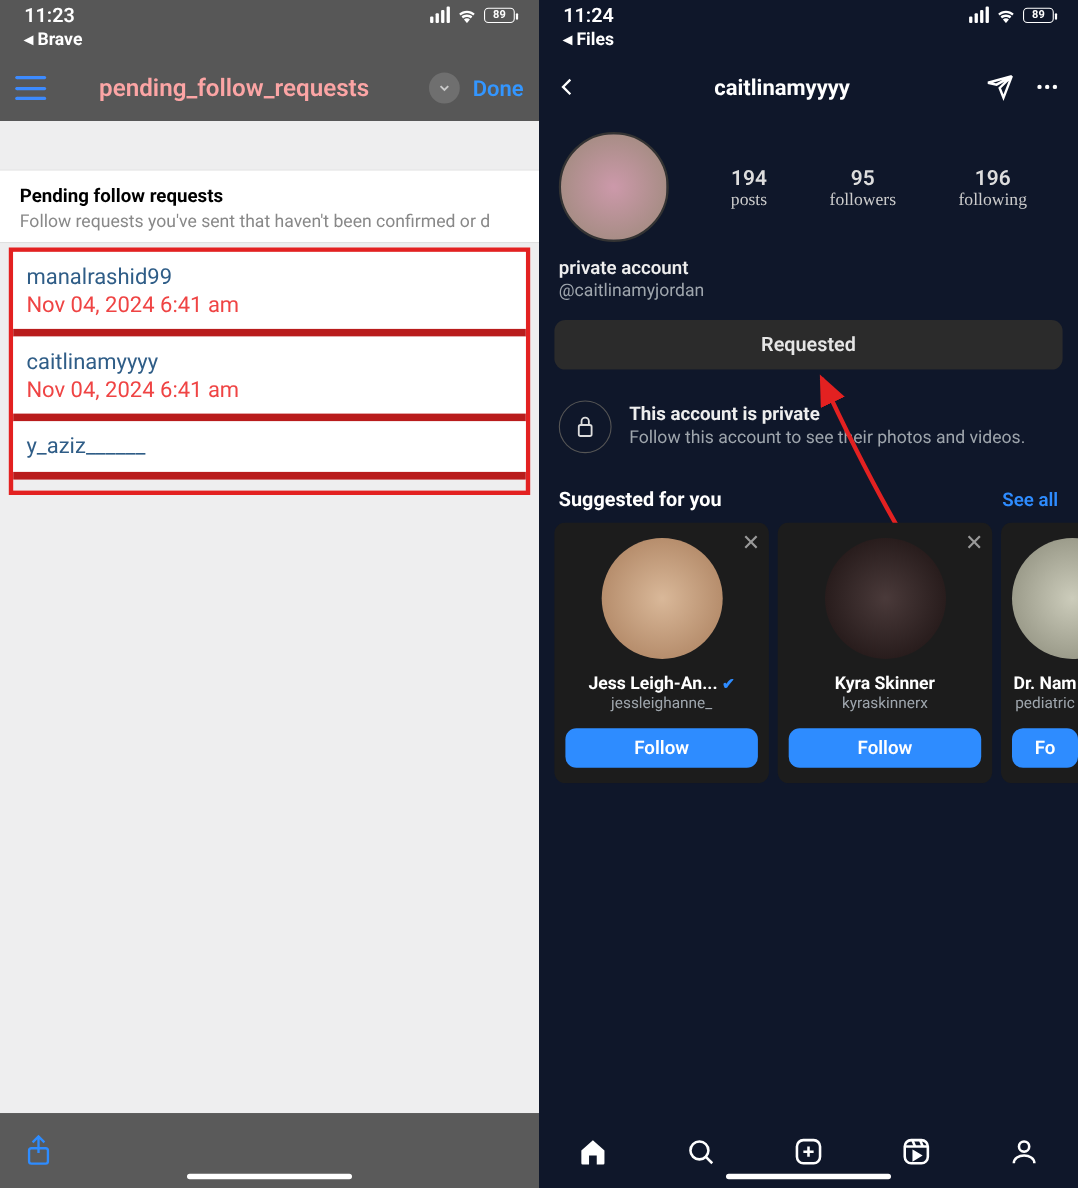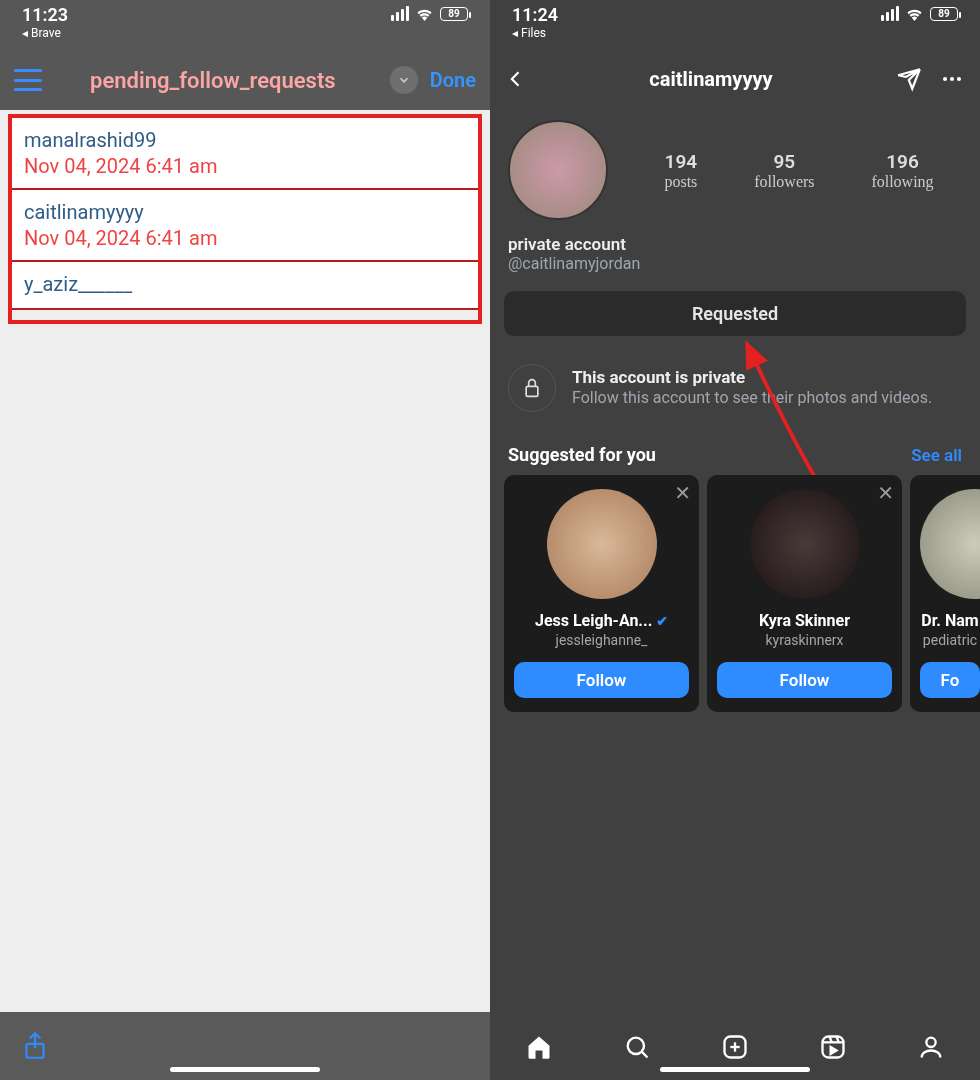--- a/index.html
+++ b/index.html
@@ -2,39 +2,39 @@
 <html><head>
 <meta charset="utf-8">
 <style>
   * { margin: 0; padding: 0; box-sizing: border-box; font-family: -apple-system, BlinkMacSystemFont, "Segoe UI", Roboto, Helvetica, Arial, sans-serif; }
   body { width: 980px; height: 1080px; display: flex; background: #000; overflow: hidden; }
   .phone { width: 490px; height: 1080px; position: relative; display: flex; flex-direction: column; }
   
   .left { background: #575757; color: #fff; }
   .status-bar { height: 50px; display: flex; align-items: flex-start; justify-content: space-between; padding: 6px 22px 0; font-size: 17px; font-weight: 600; position: relative; }
   .status-time { font-size: 18px; font-weight:600; line-height:1; }
-  .status-backapp { font-size: 12px; font-weight: 400; margin-top: 2px; }
+  .status-backapp { font-size: 16px; font-weight: 700; margin-top: 2px; }
   .status-right { display: flex; align-items: center; gap: 6px; }
   .left .nav { height: 60px; display: flex; align-items: center; padding: 0 14px; }
   .left .nav-title { flex: 1; text-align: center; font-size: 22px; font-weight: 600; color: #fca5a5; }
   .left .done { color: #3396ff; font-size: 20px; font-weight: 600; }
   .chev-btn { width:28px; height:28px; border-radius:14px; background:#6f6f6f; display:flex; align-items:center; justify-content:center; margin-left:6px; }
   .content-area { background: #eeeeef; flex: 1; display: flex; flex-direction: column; }
   .section-header { background: #fff; margin-top: 44px; padding: 14px 18px 10px; border-top:1px solid #e0e0e0; border-bottom:1px solid #e0e0e0;}
   .section-title { font-size: 17px; font-weight: 700; color: #000; }
   .section-sub { font-size: 16px; color: #888; margin-top: 2px; white-space: nowrap; overflow: hidden; }
   .highlight-box { border: 4px solid #e32121; margin: 4px 8px 0 8px; padding-bottom:10px; }
-  .list-item { background: #fff; padding: 10px 12px; border-bottom: 2px solid #b91c1c; }
+  .list-item { background: #fff; padding: 10px 12px; border-bottom: 7px solid #b91c1c; }
   .list-item .user { color: #2f5d87; font-size: 20px; margin-bottom:2px;}
   .list-item .date { color: #ef4444; font-size: 20px; }
   .left .toolbar { height: 68px; background:#5a5a5a; display:flex; align-items:center; padding:0 22px;}
   .home-ind { position:absolute; bottom:8px; left:50%; transform:translateX(-50%); width:150px; height:5px; border-radius:3px;}
   .left .home-ind { background:#fff; }
   
-  .right { background:#404040; color:#fff; }
+  .right { background:#0f172a; color:#fff; }
   .right .status-bar { color:#fff; }
   .right .nav2 { height: 58px; display:flex; align-items:center; padding:0 16px; gap:10px;}
   .right .nav2 .title { flex:1; text-align:center; font-size:20px; font-weight:700;}
   .profile-row { display:flex; align-items:center; padding: 12px 18px 0; gap: 28px;}
   .avatar-ring { width:100px; height:100px; border-radius:50%; background:radial-gradient(circle,#c9a 0%, #987 100%); border:2px solid #333;}
   .stats { flex:1; display:flex; justify-content:space-around; text-align:center;}
   .stat-num { font-size:19px; font-weight:600; color:#ddd;}
   .stat-label { font-size:16px; color:#ccc;font-family:Liberation Serif, serif;}
   .bio { padding: 14px 18px 8px;}
   .bio .b1 { font-size:17px; font-weight:600; color:#eee;}
@@ -100,20 +100,24 @@
       </div>
     <div class="nav-title">pending_follow_requests</div>
     <div class="chev-btn">
       <svg width="14" height="14" viewBox="0 0 24 24" fill="none" stroke="#c9c9c9" stroke-width="3">
           <polyline points="6 9 12 15 18 9"></polyline>
         </svg>
     </div>
     <div class="done" style="margin-left:12px">Done</div>
   </div>
   <div class="content-area">
+    <div class="section-header">
+      <div class="section-title">Pending follow requests</div>
+      <div class="section-sub">Follow requests you've sent that haven't been confirmed or d</div>
+    </div>
     <div class="highlight-box">
       <div class="list-item">
         <div class="user">manalrashid99</div>
         <div class="date">Nov 04, 2024 6:41 am</div>
       </div>
       <div class="list-item">
         <div class="user">caitlinamyyyy</div>
         <div class="date">Nov 04, 2024 6:41 am</div>
       </div>
       <div class="list-item">

